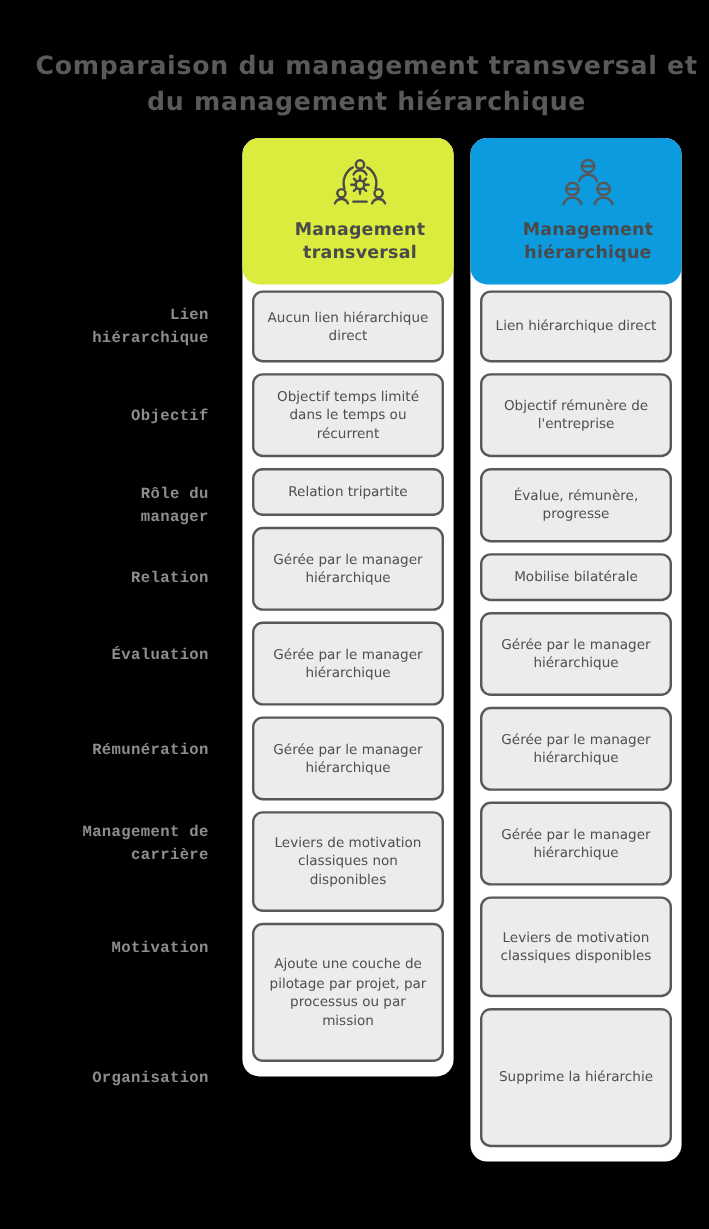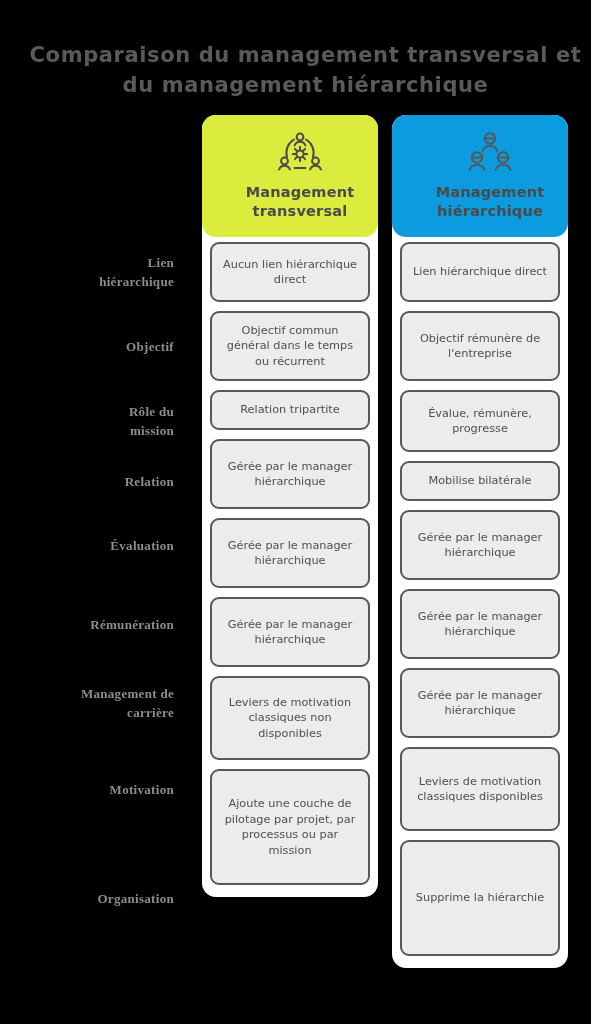--- a/index.html
+++ b/index.html
@@ -128,21 +128,21 @@
   .h-r8 { height: 116px; }
 
   
   .row-label {
     display: flex;
     align-items: center;
     justify-content: flex-end;
     padding-right: 22px;
     text-align: right;
     color: #8d8d8d;
-    font-family: Liberation Serif, serif;
+    font-family: Liberation Mono, monospace;
     font-weight: bold;
     font-size: 13px;
     line-height: 19px;
     letter-spacing: 0.3px;
     margin-bottom: 9px;
   }
   .row-label:last-child { margin-bottom: 0; }
 </style>
 </head>
 <body>
@@ -164,21 +164,21 @@
         </span>
       </div>
       <div class="row-label h-r1">
         <span>
           <span>Objectif</span>
         </span>
       </div>
       <div class="row-label h-r2">
         <span>
           <span>Rôle du</span><br>
-          <span>mission</span>
+          <span>manager</span>
         </span>
       </div>
       <div class="row-label h-r3">
         <span>
           <span>Relation</span>
         </span>
       </div>
       <div class="row-label h-r4">
         <span>
           <span>Évaluation</span>
@@ -227,21 +227,21 @@
                      M31.1 19.9 L29.3 21.7 M22.7 28.3 L20.9 30.1"></path>
           </svg>
         </span>
         <div class="header-title">
           <span class="hl">Management</span>
           <span class="hl">transversal</span>
         </div>
       </div>
 
       <div class="cell h-r0">Aucun lien hiérarchique direct</div>
-      <div class="cell h-r1">Objectif commun général dans le temps ou récurrent</div>
+      <div class="cell h-r1">Objectif temps limité dans le temps ou récurrent</div>
       <div class="cell h-r3">Relation tripartite</div>
       <div class="cell h-r4">Gérée par le manager hiérarchique</div>
       <div class="cell h-r5">Gérée par le manager hiérarchique</div>
       <div class="cell h-r6">Gérée par le manager hiérarchique</div>
       <div class="cell h-r7">Leviers de motivation classiques non disponibles</div>
       <div class="cell h-r8">Ajoute une couche de pilotage par projet, par processus ou par mission</div>
     </div>
 
     <div class="col col-right">
 

